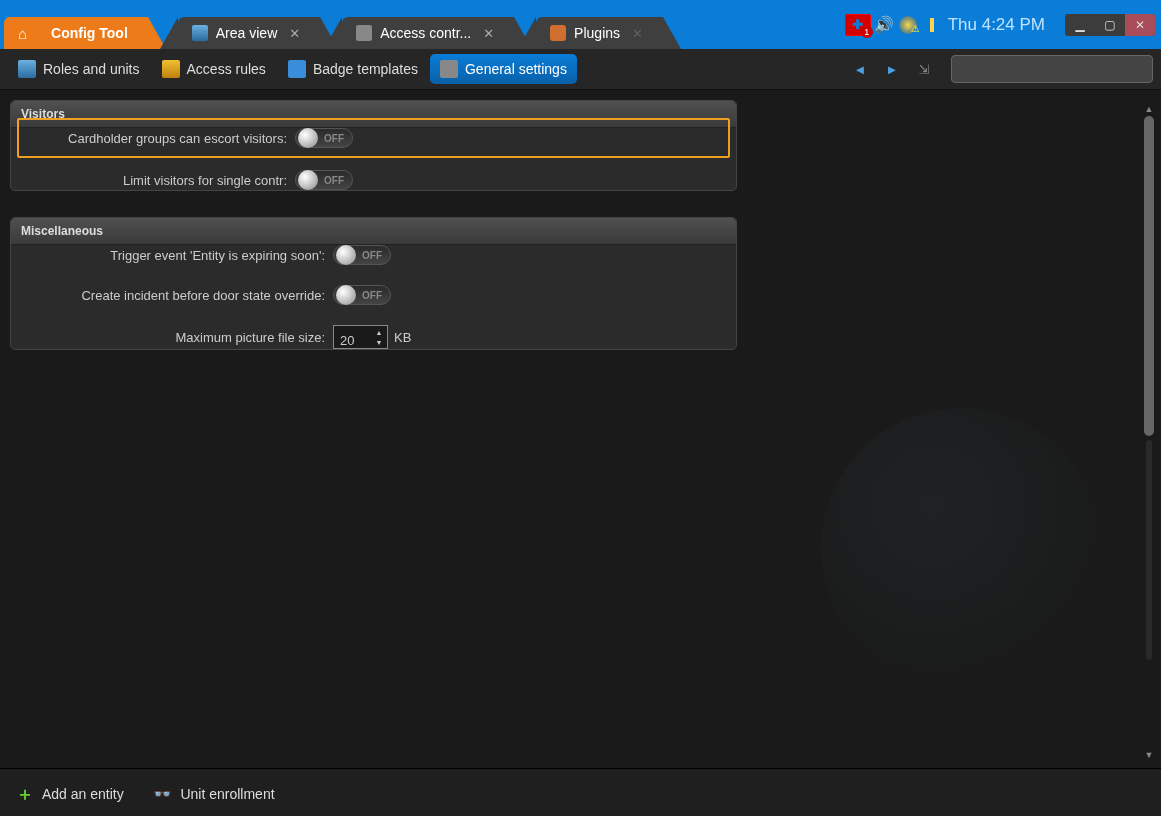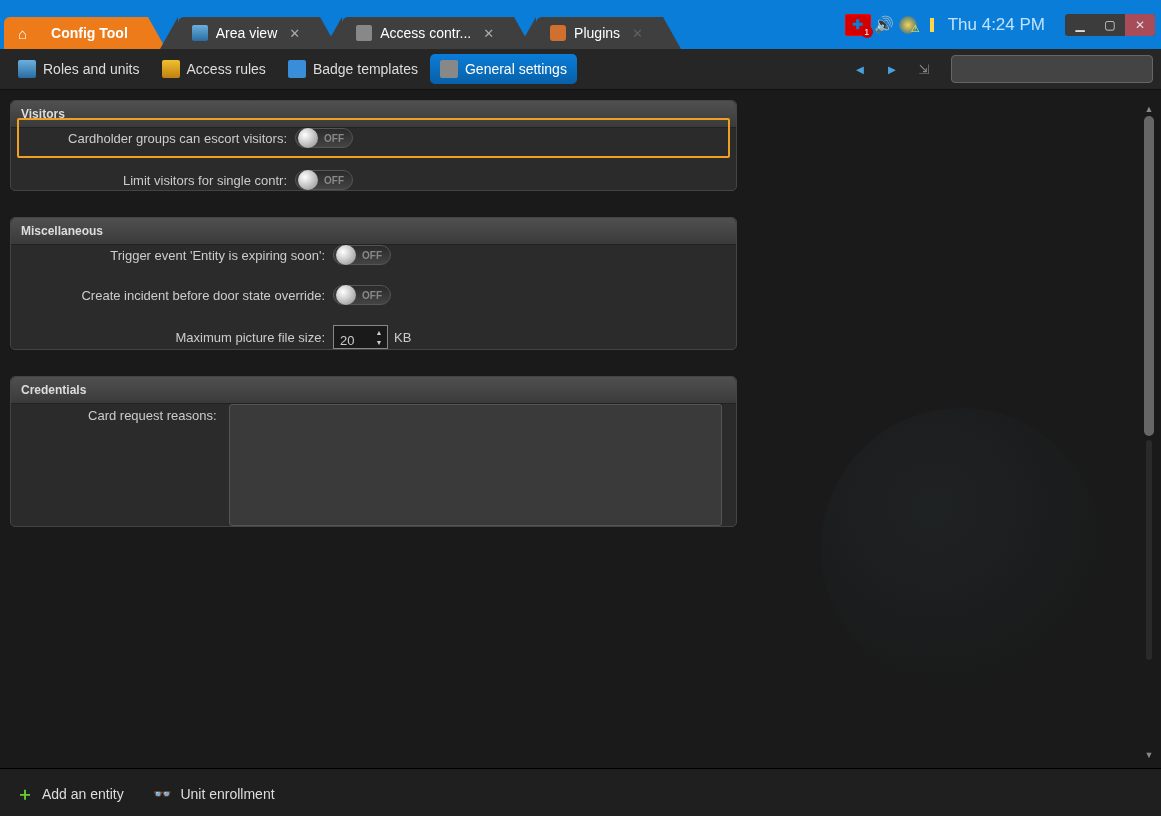--- a/index.html
+++ b/index.html
@@ -197,29 +197,20 @@
             <div class="spin">
                 <div>▲</div>
                 <div>▼</div>
               </div>
           </div>
           <span class="unit">KB</span>
         </div>
       </div>
     </div>
 
-    <div class="panel" style="margin-bottom:0;">
-      <div class="panel-hd">Credentials</div>
-      <div class="panel-bd">
-        <div class="cred-row">
-          <div class="lbl">Card request reasons:</div>
-          <div class="textarea"></div>
-        </div>
-      </div>
-    </div>
 
   </div>
 
   <div class="vscroll">
     <div class="arrow">▲</div>
     <div class="thumb"></div>
     <div class="thumb2"></div>
     <div class="arrow" style="position:absolute;bottom:0;left:0;right:0;">▼</div>
   </div>
 </div>

